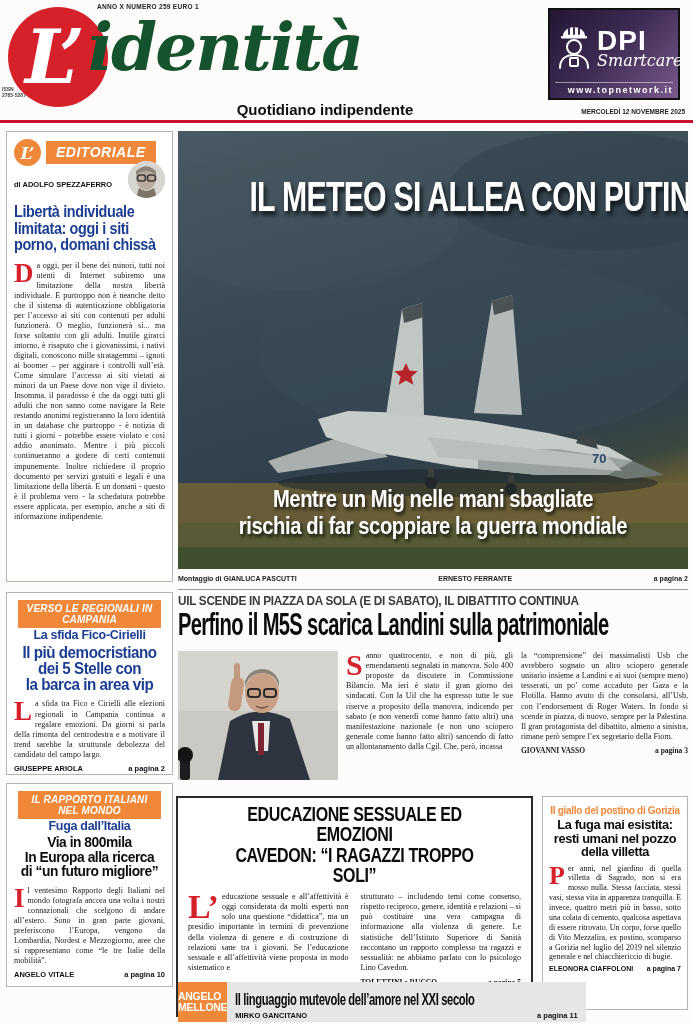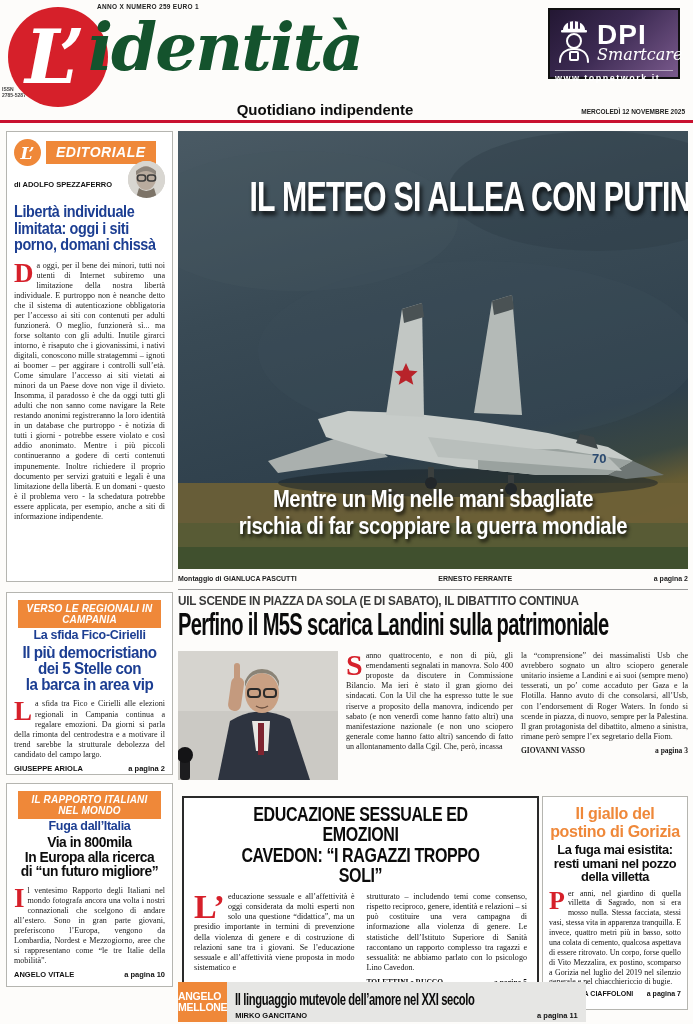--- a/index.html
+++ b/index.html
@@ -21,29 +21,29 @@
   .logo-l {
     font-family:"DejaVu Serif", serif; font-style:italic; font-weight:700;
     font-size:74px; color:#fff; line-height:1; padding-right:6px;
   }
   .logo-word {
     position:absolute; left:88px; top:8px; font-family:"DejaVu Serif", serif;
     font-style:italic; font-weight:700; font-size:66px; letter-spacing:-2px; color:#14532d;
   }
   .tagline { position:absolute; left:190px; top:101px; width:270px; text-align:center; font-size:15px; font-weight:700; color:#0d0d0d; }
   .ad-box {
-    position:absolute; left:548px; top:8px; width:132px; height:71px;
+    position:absolute; left:548px; top:8px; width:132px; height:92px;
     border:2px solid #101010; background:linear-gradient(135deg,#231733 0%,#3c2a52 45%,#7a5a8d 100%);
     color:#fff; display:flex; flex-direction:column; padding:4px 5px 3px;
   }
   .ad-top { display:flex; align-items:center; gap:4px; flex:1; }
   .ad-text { display:flex; flex-direction:column; line-height:1; }
   .ad-brand { font-size:28px; font-weight:700; letter-spacing:1px; }
   .ad-sub { font-style:italic; font-size:16px; font-family:"DejaVu Serif", serif; margin-top:-2px; }
-  .ad-url { font-size:9px; font-weight:700; letter-spacing:1.5px; text-align:left; border-top:1px solid rgba(255,255,255,.5); padding-top:2px; }
+  .ad-url { font-size:9px; font-weight:700; letter-spacing:1.5px; text-align:right; border-top:1px solid rgba(255,255,255,.5); padding-top:2px; }
   .date-line { position:absolute; right:8px; top:108px; font-size:6.5px; font-weight:700; color:#222; }
   .red-rule { position:absolute; left:0; top:120px; width:693px; height:3px; background:#c8102e; }
 
   
   .rail-box { position:absolute; left:6px; width:167px; background:#fff; border:1px solid #b5b5b0; padding:7px 7px; }
   .box-editorial { top:131px; height:451px; }
   .badge-row { display:flex; align-items:center; gap:5px; }
   .mini-circle { width:27px; height:27px; border-radius:50%; background:#ef8839; color:#fff;
     display:flex; align-items:center; justify-content:center;
     font-family:"DejaVu Serif", serif; font-style:italic; font-weight:700; font-size:17px; flex:0 0 auto; }
@@ -89,31 +89,31 @@
     color:#3a3a3a; letter-spacing:-.3px; transform:scaleX(.94); transform-origin:left; white-space:nowrap; }
   .m5s-title { position:absolute; left:178px; top:607px; font-size:31px; font-weight:900; color:#0b0b0b;
     letter-spacing:-1px; white-space:nowrap; transform:scaleX(.65); transform-origin:left; }
 
   .article-row { position:absolute; left:178px; top:651px; width:510px; display:flex; gap:8px; }
   .art-photo { width:160px; height:129px; flex:0 0 auto; background:#c9c7c2; overflow:hidden; }
   .art-col { flex:1; font-family:"Liberation Serif", serif; font-size:8.1px; line-height:1.25; text-align:justify; color:#1a1a1a; }
   .art-col .dropcap { font-size:30px; }
 
   
-  .edu-box { position:absolute; left:182px; top:796px; width:357px; height:221px;
+  .edu-box { position:absolute; left:176px; top:796px; width:357px; height:221px;
     background:#fff; border:2px solid #2a2a2a; padding:6px 10px; }
   .edu-title { text-align:center; font-size:20px; font-weight:900; line-height:1.02; letter-spacing:-.5px;
     color:#0b0b0b; transform:scaleX(.8); transform-origin:center; }
   .edu-cols { display:flex; gap:12px; margin-top:6px; }
   .edu-col { flex:1; font-family:"Liberation Serif", serif; font-size:8.1px; line-height:1.27; text-align:justify; }
   .edu-col .dropcap { font-size:34px; }
 
   .gorizia-box { position:absolute; left:542px; top:796px; width:146px; height:214px;
     background:#fff; border:1px solid #b5b5b0; padding:8px 6px; }
-  .gor-kicker { text-align:center; color:#ef8839; font-weight:800; font-size:16px; letter-spacing:-.3px; }
+  .gor-kicker { text-align:center; color:#ef8839; font-weight:800; font-size:10px; letter-spacing:-.3px; }
   .gor-title { text-align:center; color:#0d0d0d; font-weight:900; font-size:13.5px; line-height:1.0;
     letter-spacing:-.4px; margin-top:2px; transform:scaleX(.95); transform-origin:center; }
   .gor-body { margin-top:5px; font-family:"Liberation Serif", serif; font-size:7.9px; line-height:1.25; text-align:justify; }
   .gor-body .dropcap { font-size:26px; }
   .gor-byline { display:flex; justify-content:space-between; margin-top:3px; font-size:7px; font-weight:700; }
 
   .mellone-strip { position:absolute; left:178px; top:982px; width:357px; height:40px; display:flex; }
   .mellone-name { width:64px; background:#ef8839; color:#fff; font-weight:900; font-size:10.5px;
     line-height:1.05; display:flex; align-items:center; justify-content:center; text-align:left; letter-spacing:-.3px; }
   .mellone-main { flex:1; background:#e6e6e4; padding:9px 8px 2px; }

